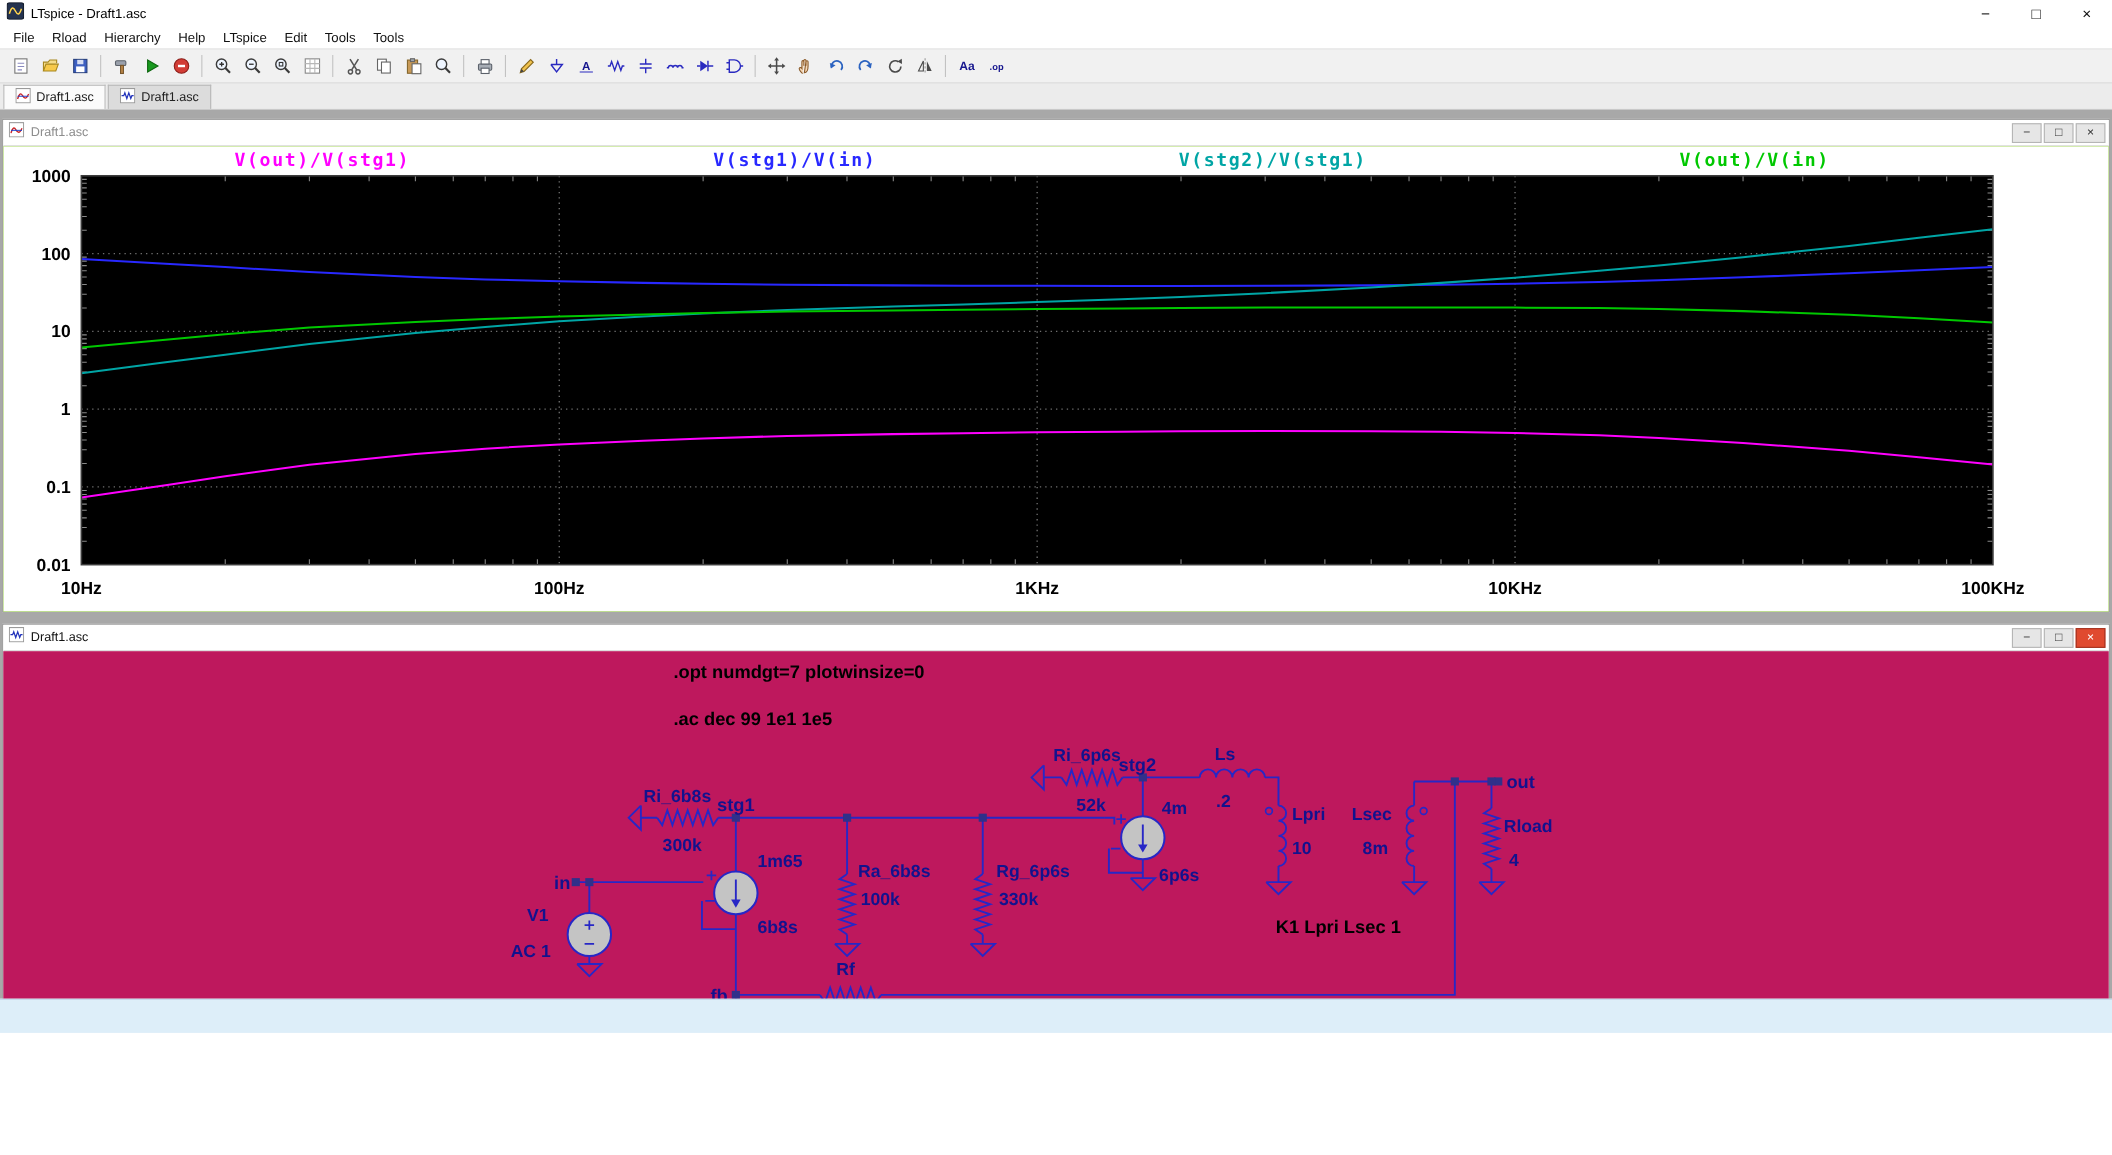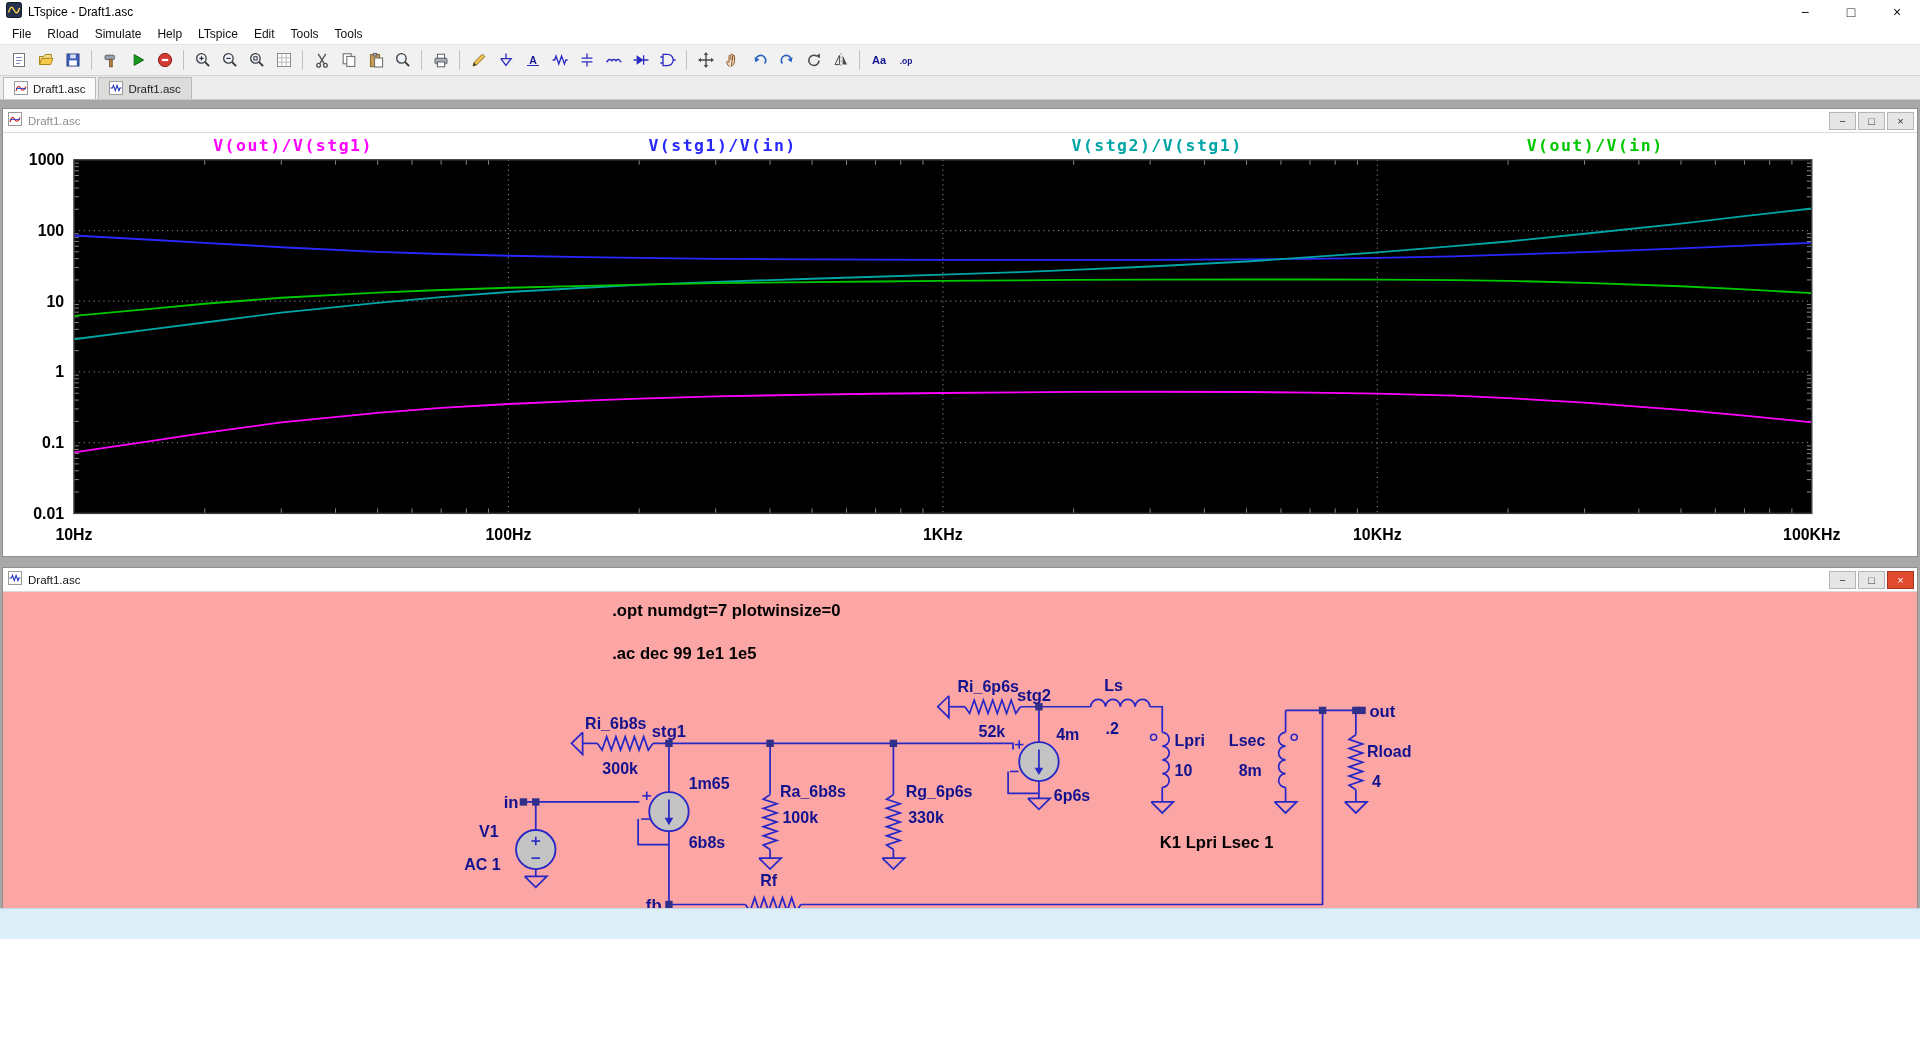--- a/index.html
+++ b/index.html
@@ -35,21 +35,21 @@
     padding-left:5px;gap:6px;box-sizing:border-box;}
   .ctitle .t{font-size:11.5px;}
   #wave-win .t{color:#8d8d8d;}
   #sch-win .t{color:#111;}
   .cctrl{margin-left:auto;display:flex;gap:2px;padding-right:3px;}
   .cbtn{width:27px;height:18px;background:#e6e6e6;border:1px solid #b5b5b5;display:flex;align-items:center;
     justify-content:center;font-size:11px;color:#333;box-sizing:border-box;}
   .cbtn.close-active{background:#e04a2f;border-color:#a33321;color:#fff;}
   .cclient{position:absolute;left:0;right:0;top:24px;bottom:0;}
   #wave-client{background:#84cc16;}
-  #sch-client{background:#fca5a5;}
+  #sch-client{background:#be185d;}
   svg.fill{width:100%;height:100%;display:block;}
   
   .statusbar{position:absolute;left:0;right:0;bottom:0;height:31px;background:#ddeef9;
     border-top:1px solid #c2d9ea;box-sizing:border-box;font-size:12px;color:#345;}
 </style>
 </head>
 <body>
 
 <div class="app">
 
@@ -62,21 +62,21 @@
     <div class="win-controls">
       <div class="wc">−</div>
       <div class="wc">□</div>
       <div class="wc">×</div>
     </div>
   </div>
 
   <div class="menubar">
     <span class="menu-item">File</span>
     <span class="menu-item">Rload</span>
-    <span class="menu-item">Simulate</span>
+    <span class="menu-item">Hierarchy</span>
     <span class="menu-item">Help</span>
     <span class="menu-item">LTspice</span>
     <span class="menu-item">Edit</span>
     <span class="menu-item">Tools</span>
     <span class="menu-item">Tools</span>
   </div>
 
   <div class="toolbar" id="toolbar">
       <button class="tb">
         <svg viewBox="0 0 18 18" width="18" height="18">

